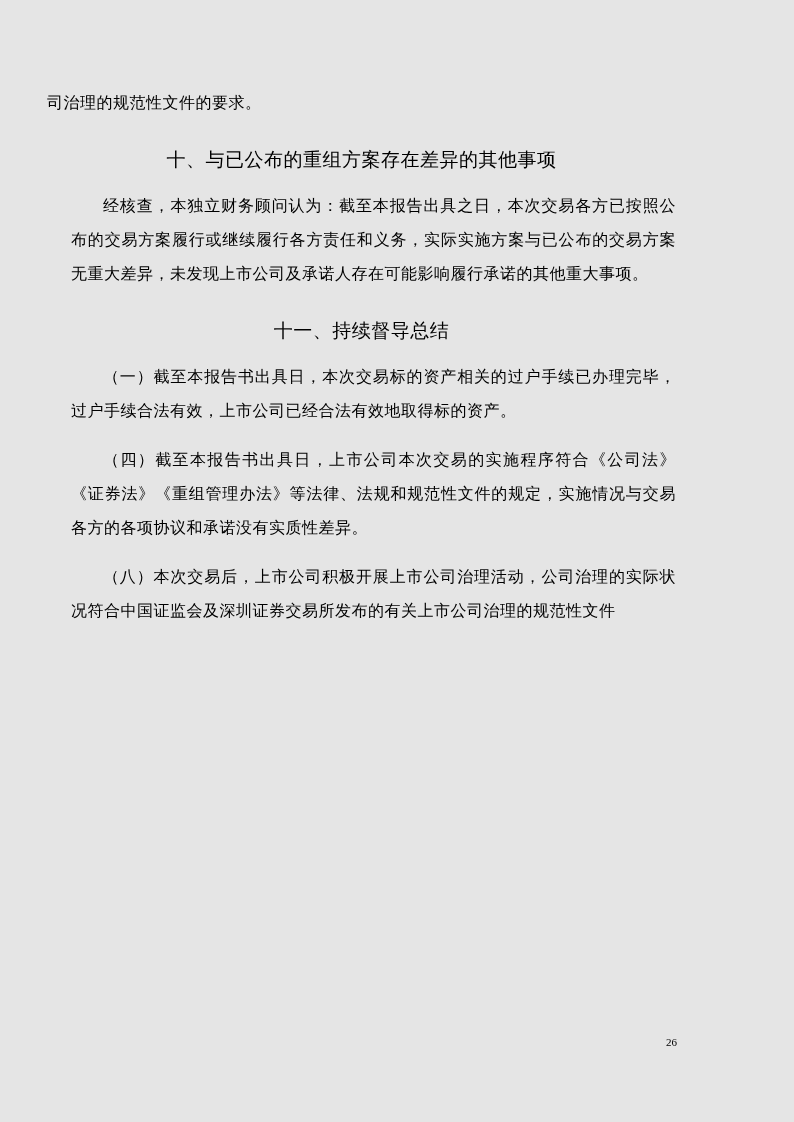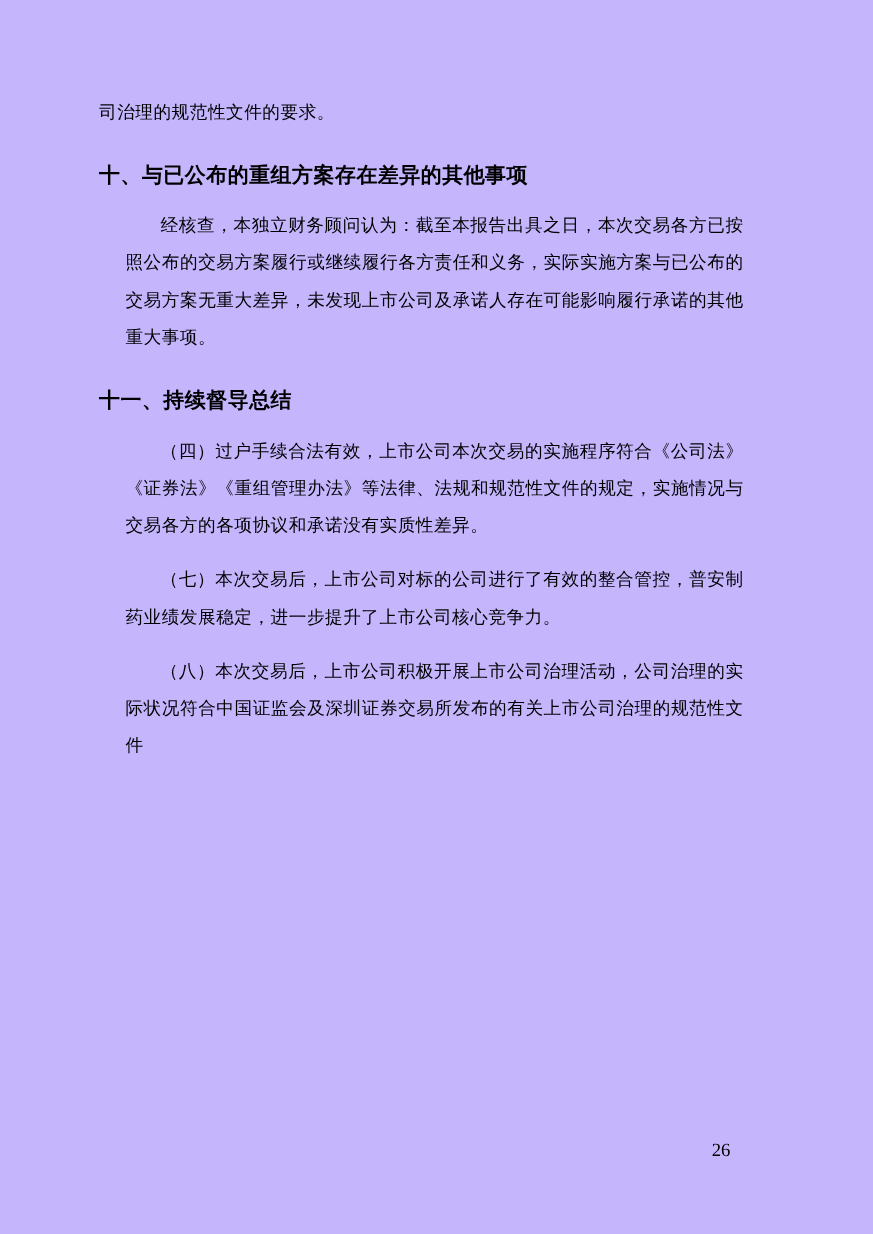--- a/index.html
+++ b/index.html
@@ -5,78 +5,79 @@
   html, body {
     margin: 0;
     padding: 0;
     background: #ffffff;
   }
   .page {
     position: relative;
     width: 794px;
     height: 1122px;
     margin: 0 auto;
-    background: #c4b5fd;
+    background: #e5e5e5;
     color: #000000;
     box-sizing: border-box;
-    padding: 86px 118px 0 90px;
+    padding: 86px 118px 0 47px;
     font-family: "Liberation Serif", "DejaVu Serif", serif;
     overflow: hidden;
   }
   p.body {
     font-size: 16px;
     line-height: 34px;
     margin: 0 0 15px 0;
     text-align: justify;
     letter-spacing: 0.5px;
   }
   p.body.cont {
     margin-bottom: 0;
   }
   p.body.indent {
     text-indent: 2em;
     margin-left: 24px;
   }
   h1.section {
     font-family: "Liberation Sans", "DejaVu Sans", sans-serif;
-    font-weight: bold;
+    font-weight: normal;
     font-size: 19px;
     line-height: 27px;
     color: #000000;
     margin: 26px 0 16px 0;
     letter-spacing: 0.5px;
+    text-align: center;
   }
   .page-number {
     position: absolute;
-    left: 647px;
+    left: 666px;
     top: 1036px;
-    font-size: 17px;
+    font-size: 11px;
     font-family: "Liberation Serif", "DejaVu Serif", serif;
     color: #000000;
   }
 </style>
 </head>
 <body>
 
 <div class="page">
 
   <p class="body cont">司治理的规范性文件的要求。</p>
 
   <h1 class="section">十、与已公布的重组方案存在差异的其他事项</h1>
 
   <p class="body indent">经核查，本独立财务顾问认为：截至本报告出具之日，本次交易各方已按照公布的交易方案履行或继续履行各方责任和义务，实际实施方案与已公布的交易方案无重大差异，未发现上市公司及承诺人存在可能影响履行承诺的其他重大事项。</p>
 
   <h1 class="section">十一、持续督导总结</h1>
 
+  <p class="body indent">（一）截至本报告书出具日，本次交易标的资产相关的过户手续已办理完毕，过户手续合法有效，上市公司已经合法有效地取得标的资产。</p>
 
 
 
-  <p class="body indent">（四）过户手续合法有效，上市公司本次交易的实施程序符合《公司法》《证券法》《重组管理办法》等法律、法规和规范性文件的规定，实施情况与交易各方的各项协议和承诺没有实质性差异。</p>
+  <p class="body indent">（四）截至本报告书出具日，上市公司本次交易的实施程序符合《公司法》《证券法》《重组管理办法》等法律、法规和规范性文件的规定，实施情况与交易各方的各项协议和承诺没有实质性差异。</p>
 
 
 
-  <p class="body indent">（七）本次交易后，上市公司对标的公司进行了有效的整合管控，普安制药业绩发展稳定，进一步提升了上市公司核心竞争力。</p>
 
   <p class="body indent">（八）本次交易后，上市公司积极开展上市公司治理活动，公司治理的实际状况符合中国证监会及深圳证券交易所发布的有关上市公司治理的规范性文件</p>
 
   <div class="page-number">26</div>
 
 </div>
 
 </body></html>

